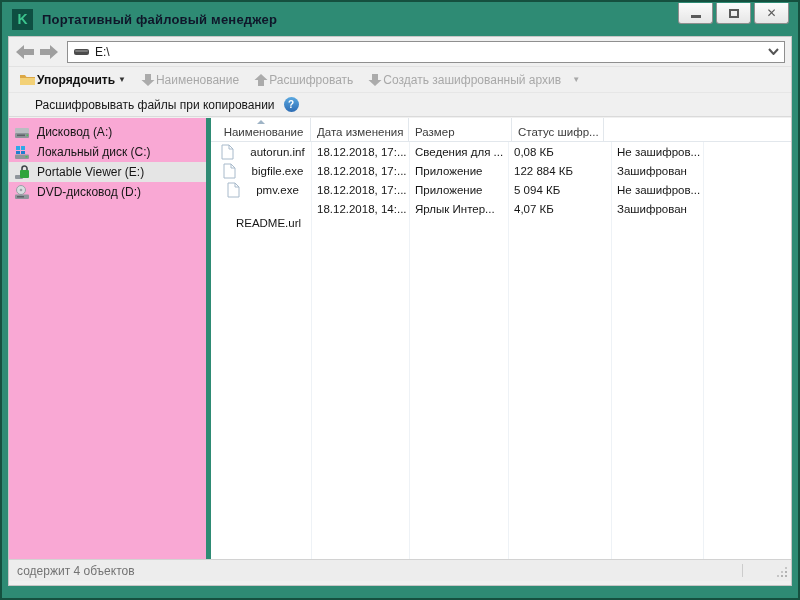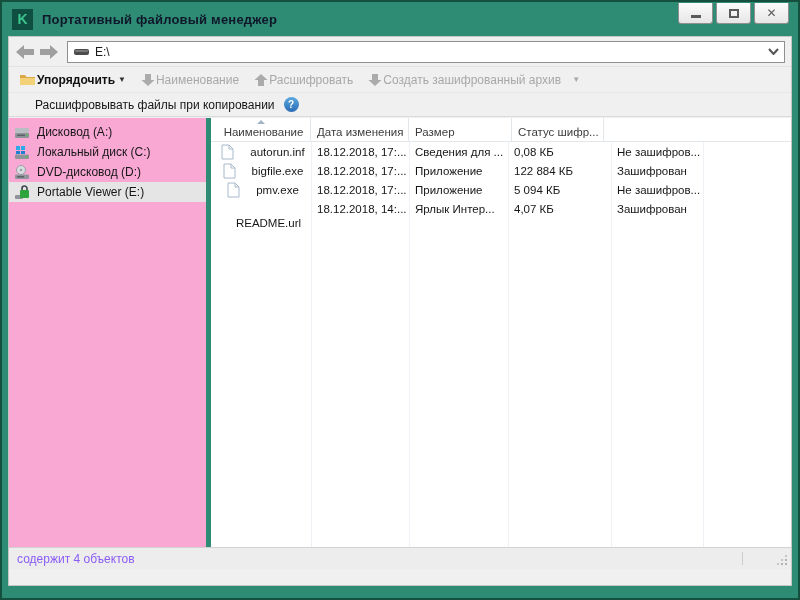--- a/index.html
+++ b/index.html
@@ -64,22 +64,22 @@
   .c-fill { flex:1; border-right:none; }
 
   .frow { display:flex; height:19px; align-items:center; }
   .fcell { padding-left:6px; white-space:nowrap; overflow:hidden; }
   .name-wrap { display:flex; align-items:center; gap:16px; padding-left:4px; }
   .icon-slot { width:13px; height:16px; flex:0 0 13px; }
 
   .colline { position:absolute; top:24px; bottom:0; width:1px; background:#eef2f6; }
 
   
-  .statusbar { position:absolute; left:0; right:0; bottom:16px; height:22px; background:#ededed; border-top:1px solid #d2d2d2;
-               display:flex; align-items:center; padding-left:8px; font-size:12px; color:#8b5cf6; }
+  .statusbar { position:absolute; left:0; right:0; bottom:4px; height:22px; background:#ededed; border-top:1px solid #d2d2d2;
+               display:flex; align-items:center; padding-left:8px; font-size:12px; color:#737373; }
   .status-sep { position:absolute; right:48px; top:4px; bottom:4px; width:1px; background:#cccccc; }
   .grip { position:absolute; right:4px; bottom:4px; width:2px; height:2px; background:#b2b2b2;
           box-shadow: -4px 0 #b2b2b2, -8px 0 #c6c6c6, 0 -4px #b2b2b2, -4px -4px #c6c6c6, 0 -8px #c6c6c6; }
 </style>
 </head>
 <body>
 
 <div class="window">
 
   <div class="titlebar">
@@ -175,36 +175,36 @@
           <svg width="17" height="15" viewBox="0 0 17 15">
             <rect x="2" y="1" width="4" height="4" fill="#2fa8e8"></rect>
               <rect x="7" y="1" width="4" height="4" fill="#2fa8e8"></rect>
             <rect x="2" y="6" width="4" height="3" fill="#1f7fd0"></rect>
               <rect x="7" y="6" width="4" height="3" fill="#1f7fd0"></rect>
             <rect x="1" y="9.5" width="14" height="4.5" rx="1" fill="#8f959b"></rect>
             <rect x="11.5" y="11" width="2" height="1.5" fill="#48c04e"></rect>
           </svg>
           <span>Локальный диск (C:)</span>
         </div>
+        <div class="side-item selected">
+          <svg width="17" height="15" viewBox="0 0 17 15">
+            <rect x="1" y="10" width="8" height="4" rx="1" fill="#8f959b"></rect>
+            <rect x="6" y="5" width="9" height="8" rx="1" fill="#2fa43c"></rect>
+            <path d="M8 5 V3.5 a2.5 2.5 0 0 1 5 0 V5" stroke="#3f4549" stroke-width="1.6" fill="none"></path>
+          </svg>
+          <span>Portable Viewer (E:)</span>
+        </div>
         <div class="side-item">
           <svg width="17" height="15" viewBox="0 0 17 15">
             <circle cx="7" cy="5" r="4.5" fill="#d9dde0" stroke="#9aa0a6"></circle>
             <circle cx="7" cy="5" r="1.3" fill="#9aa0a6"></circle>
             <rect x="1" y="9.5" width="14" height="4.5" rx="1" fill="#8f959b"></rect>
             <rect x="3" y="11" width="7" height="1.5" fill="#5c6166"></rect>
           </svg>
           <span>DVD-дисковод (D:)</span>
-        </div>
-        <div class="side-item selected">
-          <svg width="17" height="15" viewBox="0 0 17 15">
-            <rect x="1" y="10" width="8" height="4" rx="1" fill="#8f959b"></rect>
-            <rect x="6" y="5" width="9" height="8" rx="1" fill="#2fa43c"></rect>
-            <path d="M8 5 V3.5 a2.5 2.5 0 0 1 5 0 V5" stroke="#3f4549" stroke-width="1.6" fill="none"></path>
-          </svg>
-          <span>Portable Viewer (E:)</span>
         </div>
       </div>
 
       <div class="splitter"></div>
 
       <div class="filelist">
         <div class="flhead">
           <div class="hcell c-name">
             <span class="sort-asc"></span>
             <span>Наименование</span>

